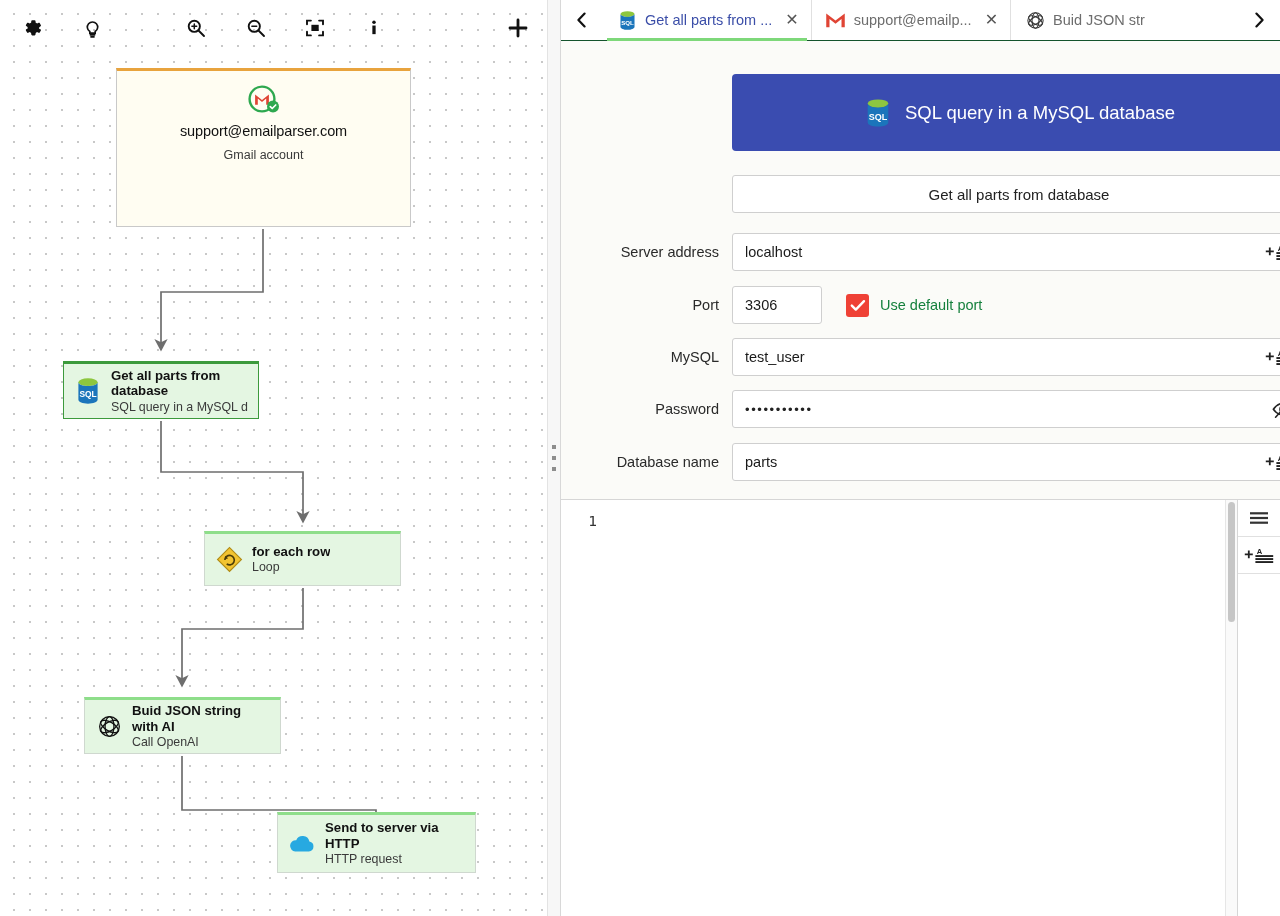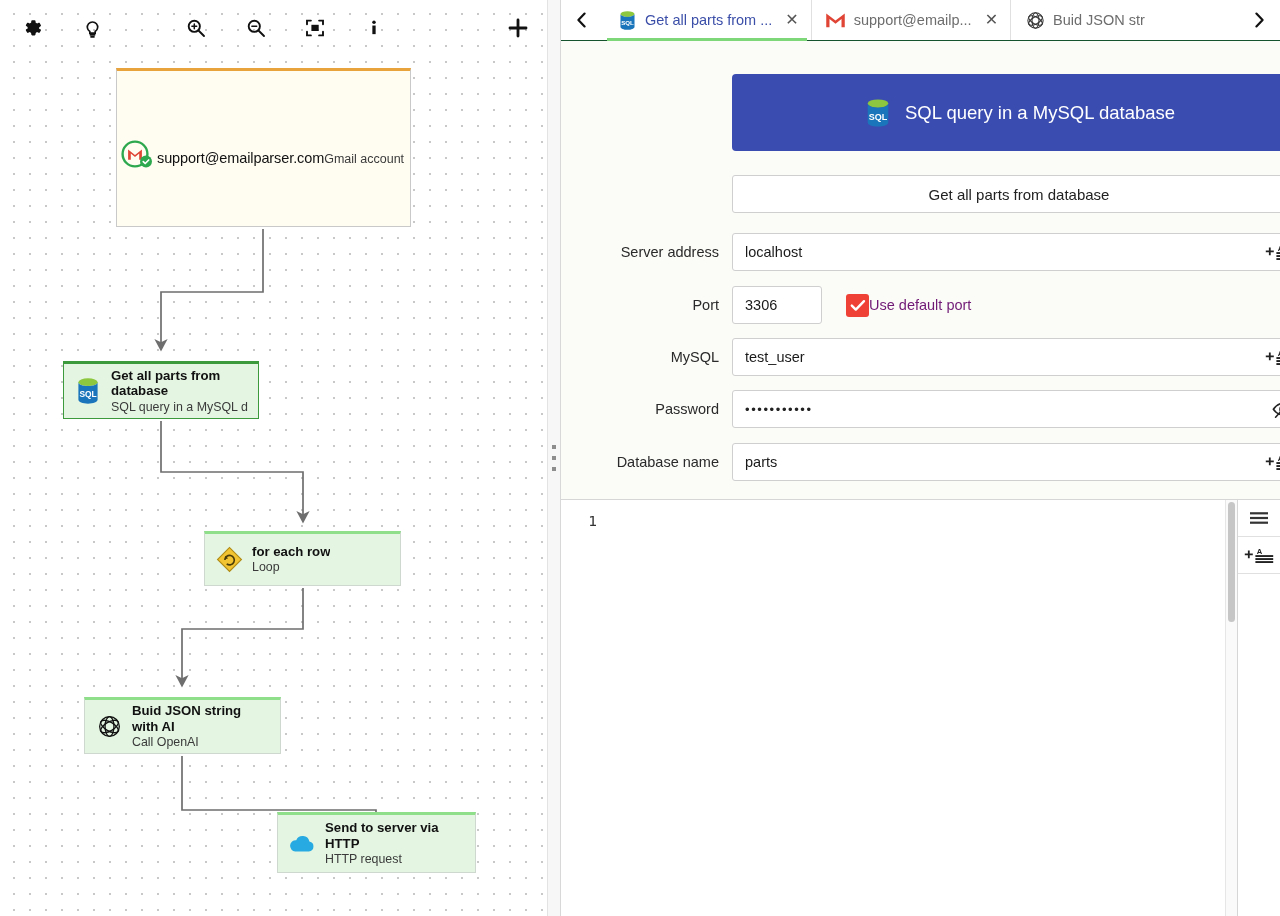--- a/index.html
+++ b/index.html
@@ -44,21 +44,21 @@
   .tb-gap-plus { margin-right: 10px; }
 
   
   .node { position: absolute; z-index: 10; }
 
   .node-trigger {
     left: 116px; top: 68px; width: 295px; height: 159px;
     background: #fffdf2;
     border: 1px solid #c9c9c9;
     border-top: 3px solid #e8a33d;
-    display: flex; align-items: center;
+    display: flex; flex-direction: column; align-items: center;
     padding-top: 12px;
   }
   .trigger-icon { width: 40px; height: 34px; display:flex; align-items:center; justify-content:center; }
   .trigger-title { font-size: 14.5px; color: #111; margin-top: 6px; letter-spacing: -0.1px;}
   .trigger-sub { font-size: 12.5px; color: #3a3a3a; margin-top: 9px; }
 
   .node-step {
     background: #e4f6e2;
     border: 1px solid #cfd8cf;
     border-top: 3px solid #8ede8a;
@@ -154,21 +154,21 @@
   #row-user   { top: 297px; }
   #row-pass   { top: 349px; }
   #row-db     { top: 402px; }
 
   .port-wrap { display: flex; align-items: center; flex: 1 1 auto; }
   .chk-wrap { display: flex; align-items: center; margin-left: 24px; cursor: pointer; }
   .chk {
     width: 23px; height: 23px; background: #ef4136; border-radius: 3px;
     display: flex; align-items: center; justify-content: center;
   }
-  .chk-label { font-size: 14.5px; color: #701a75; }
+  .chk-label { font-size: 14.5px; color: #15803d; margin-left: 11px; }
 
   
   #editor-zone {
     position: absolute; left: 0; right: 0; top: 458px; bottom: 0;
     border-top: 1px solid #d6d6d6; background: #ffffff; display: flex;
   }
   #editor {
     flex: 1 1 auto; position: relative; background: #fff; padding: 11px 0 0 0; overflow: hidden;
   }
   .code-line { display: flex; font-family: "DejaVu Sans Mono", monospace; font-size: 14.5px; line-height: 20px; }

